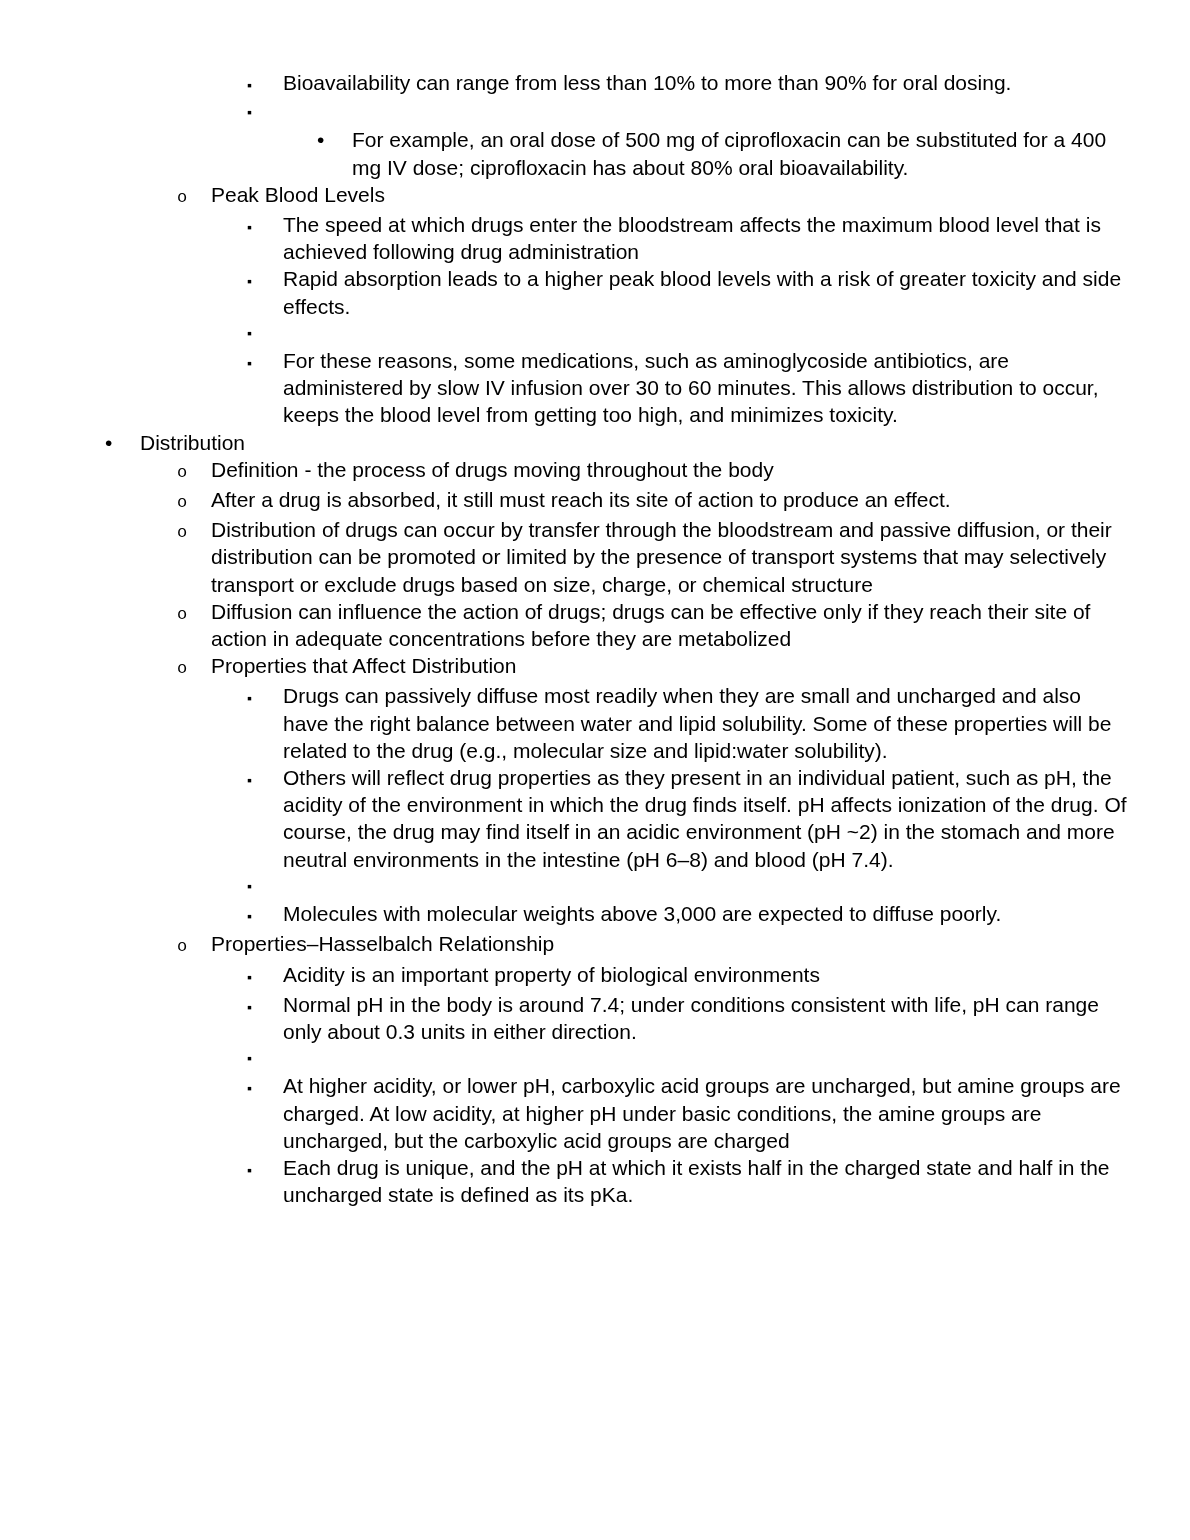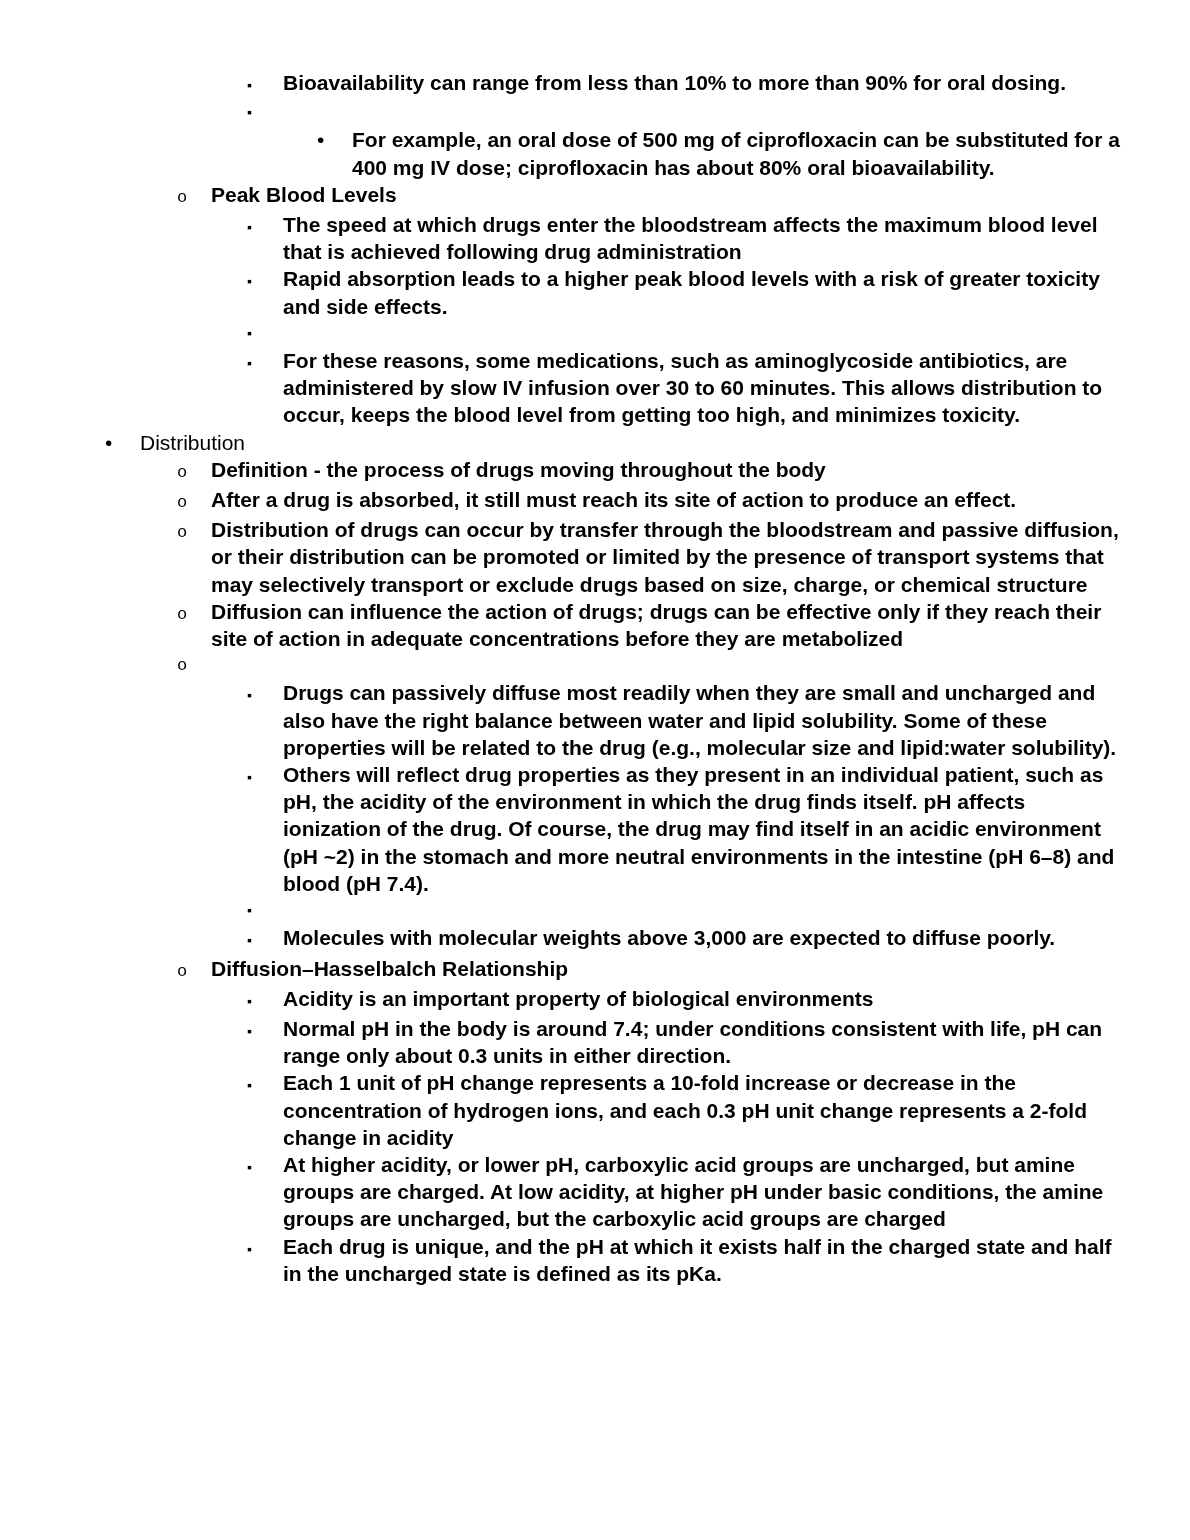--- a/index.html
+++ b/index.html
@@ -11,21 +11,21 @@
     color: #000000;
     font-family: "Liberation Sans", sans-serif;
     font-size: 21px;
     line-height: 27.2px;
     box-sizing: border-box;
     padding: 69px 62px 20px 0;
     overflow: hidden;
   }
   .item { display: flex; align-items: baseline; }
   .item .bullet { flex: none; }
-  .item .text { flex: 1; font-weight: bold; }
+  .item .text { flex: 1; }
 
   
   .lvl1 { padding-left: 105px; } .lvl1 .bullet { width: 35px; }
   .lvl2 { padding-left: 177px; } .lvl2 .bullet { width: 34px; }
   .lvl3 { padding-left: 247px; } .lvl3 .bullet { width: 36px; }
   .lvl4 { padding-left: 317px; } .lvl4 .bullet { width: 35px; }
 
   
   .b-disc   .bullet { font-size: 21px; }
   .b-circle .bullet { font-family: "Liberation Mono", monospace; font-size: 17px; }
@@ -83,51 +83,51 @@
       <div class="item lvl2 b-circle">
         <span class="bullet">o</span>
         <div class="text">Distribution of drugs can occur by transfer through the bloodstream and passive diffusion, or their distribution can be promoted or limited by the presence of transport systems that may selectively transport or exclude drugs based on size, charge, or chemical structure</div>
       </div>
       <div class="item lvl2 b-circle">
         <span class="bullet">o</span>
         <div class="text">Diffusion can influence the action of drugs; drugs can be effective only if they reach their site of action in adequate concentrations before they are metabolized</div>
       </div>
       <div class="item lvl2 b-circle">
         <span class="bullet">o</span>
+        <div class="text">Properties that Affect Distribution</div>
       </div>
       <div class="item lvl3 b-square">
         <span class="bullet">▪</span>
         <div class="text">Drugs can passively diffuse most readily when they are small and uncharged and also have the right balance between water and lipid solubility. Some of these properties will be related to the drug (e.g., molecular size and lipid:water solubility).</div>
       </div>
       <div class="item lvl3 b-square">
         <span class="bullet">▪</span>
         <div class="text">Others will reflect drug properties as they present in an individual patient, such as pH, the acidity of the environment in which the drug finds itself. pH affects ionization of the drug. Of course, the drug may find itself in an acidic environment (pH ~2) in the stomach and more neutral environments in the intestine (pH 6–8) and blood (pH 7.4).</div>
       </div>
       <div class="item lvl3 b-square">
         <span class="bullet">▪</span>
       </div>
       <div class="item lvl3 b-square">
         <span class="bullet">▪</span>
         <div class="text">Molecules with molecular weights above 3,000 are expected to diffuse poorly.</div>
       </div>
       <div class="item lvl2 b-circle">
         <span class="bullet">o</span>
-        <div class="text">Diffusion–Hasselbalch Relationship</div>
+        <div class="text">Properties–Hasselbalch Relationship</div>
       </div>
       <div class="item lvl3 b-square">
         <span class="bullet">▪</span>
         <div class="text">Acidity is an important property of biological environments</div>
       </div>
       <div class="item lvl3 b-square">
         <span class="bullet">▪</span>
         <div class="text">Normal pH in the body is around 7.4; under conditions consistent with life, pH can range only about 0.3 units in either direction.</div>
       </div>
       <div class="item lvl3 b-square">
         <span class="bullet">▪</span>
-        <div class="text">Each 1 unit of pH change represents a 10-fold increase or decrease in the concentration of hydrogen ions, and each 0.3 pH unit change represents a 2-fold change in acidity</div>
       </div>
       <div class="item lvl3 b-square">
         <span class="bullet">▪</span>
         <div class="text">At higher acidity, or lower pH, carboxylic acid groups are uncharged, but amine groups are charged. At low acidity, at higher pH under basic conditions, the amine groups are uncharged, but the carboxylic acid groups are charged</div>
       </div>
       <div class="item lvl3 b-square">
         <span class="bullet">▪</span>
         <div class="text">Each drug is unique, and the pH at which it exists half in the charged state and half in the uncharged state is defined as its pKa.</div>
       </div>
     </div>

